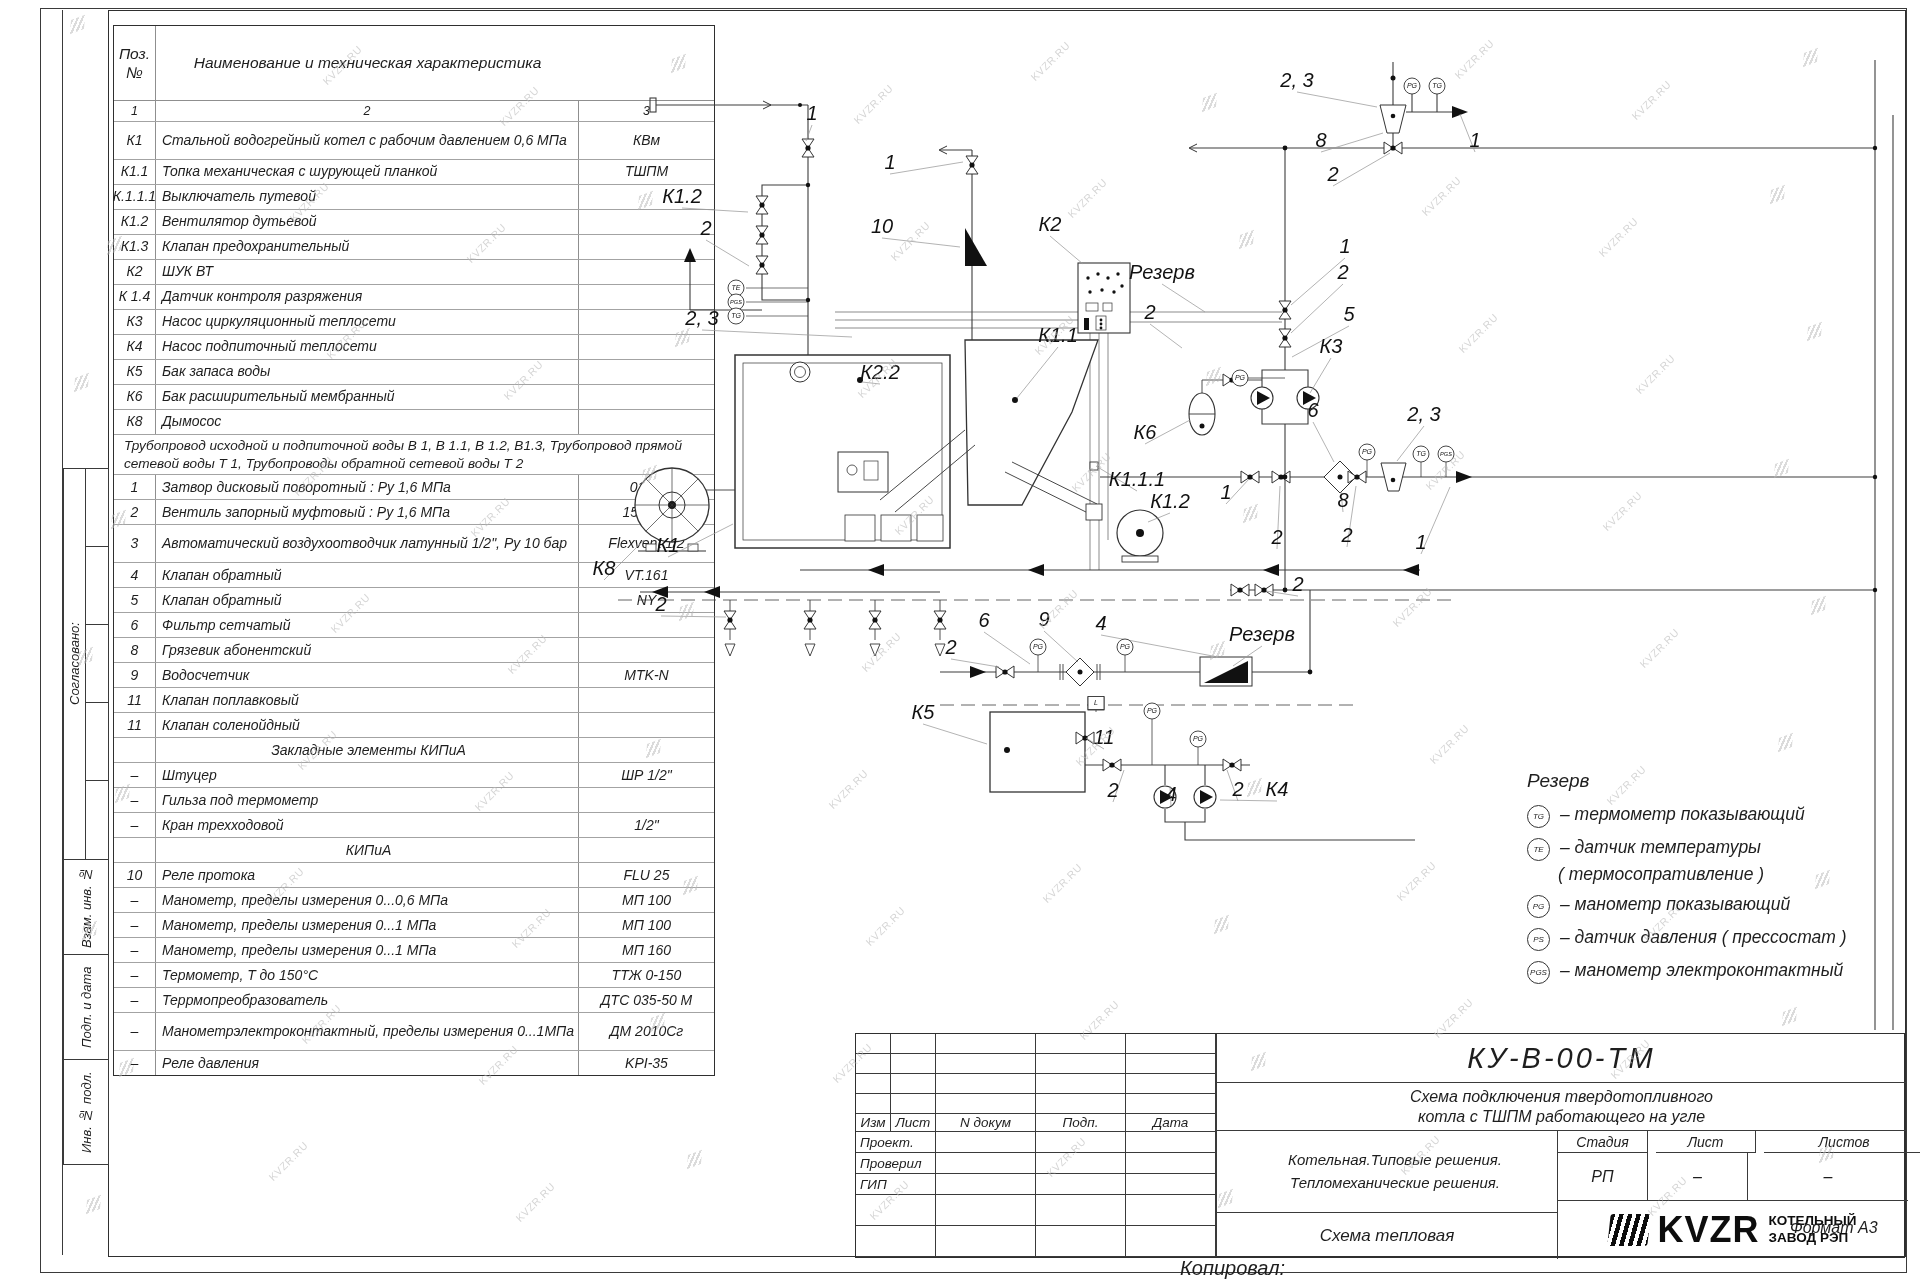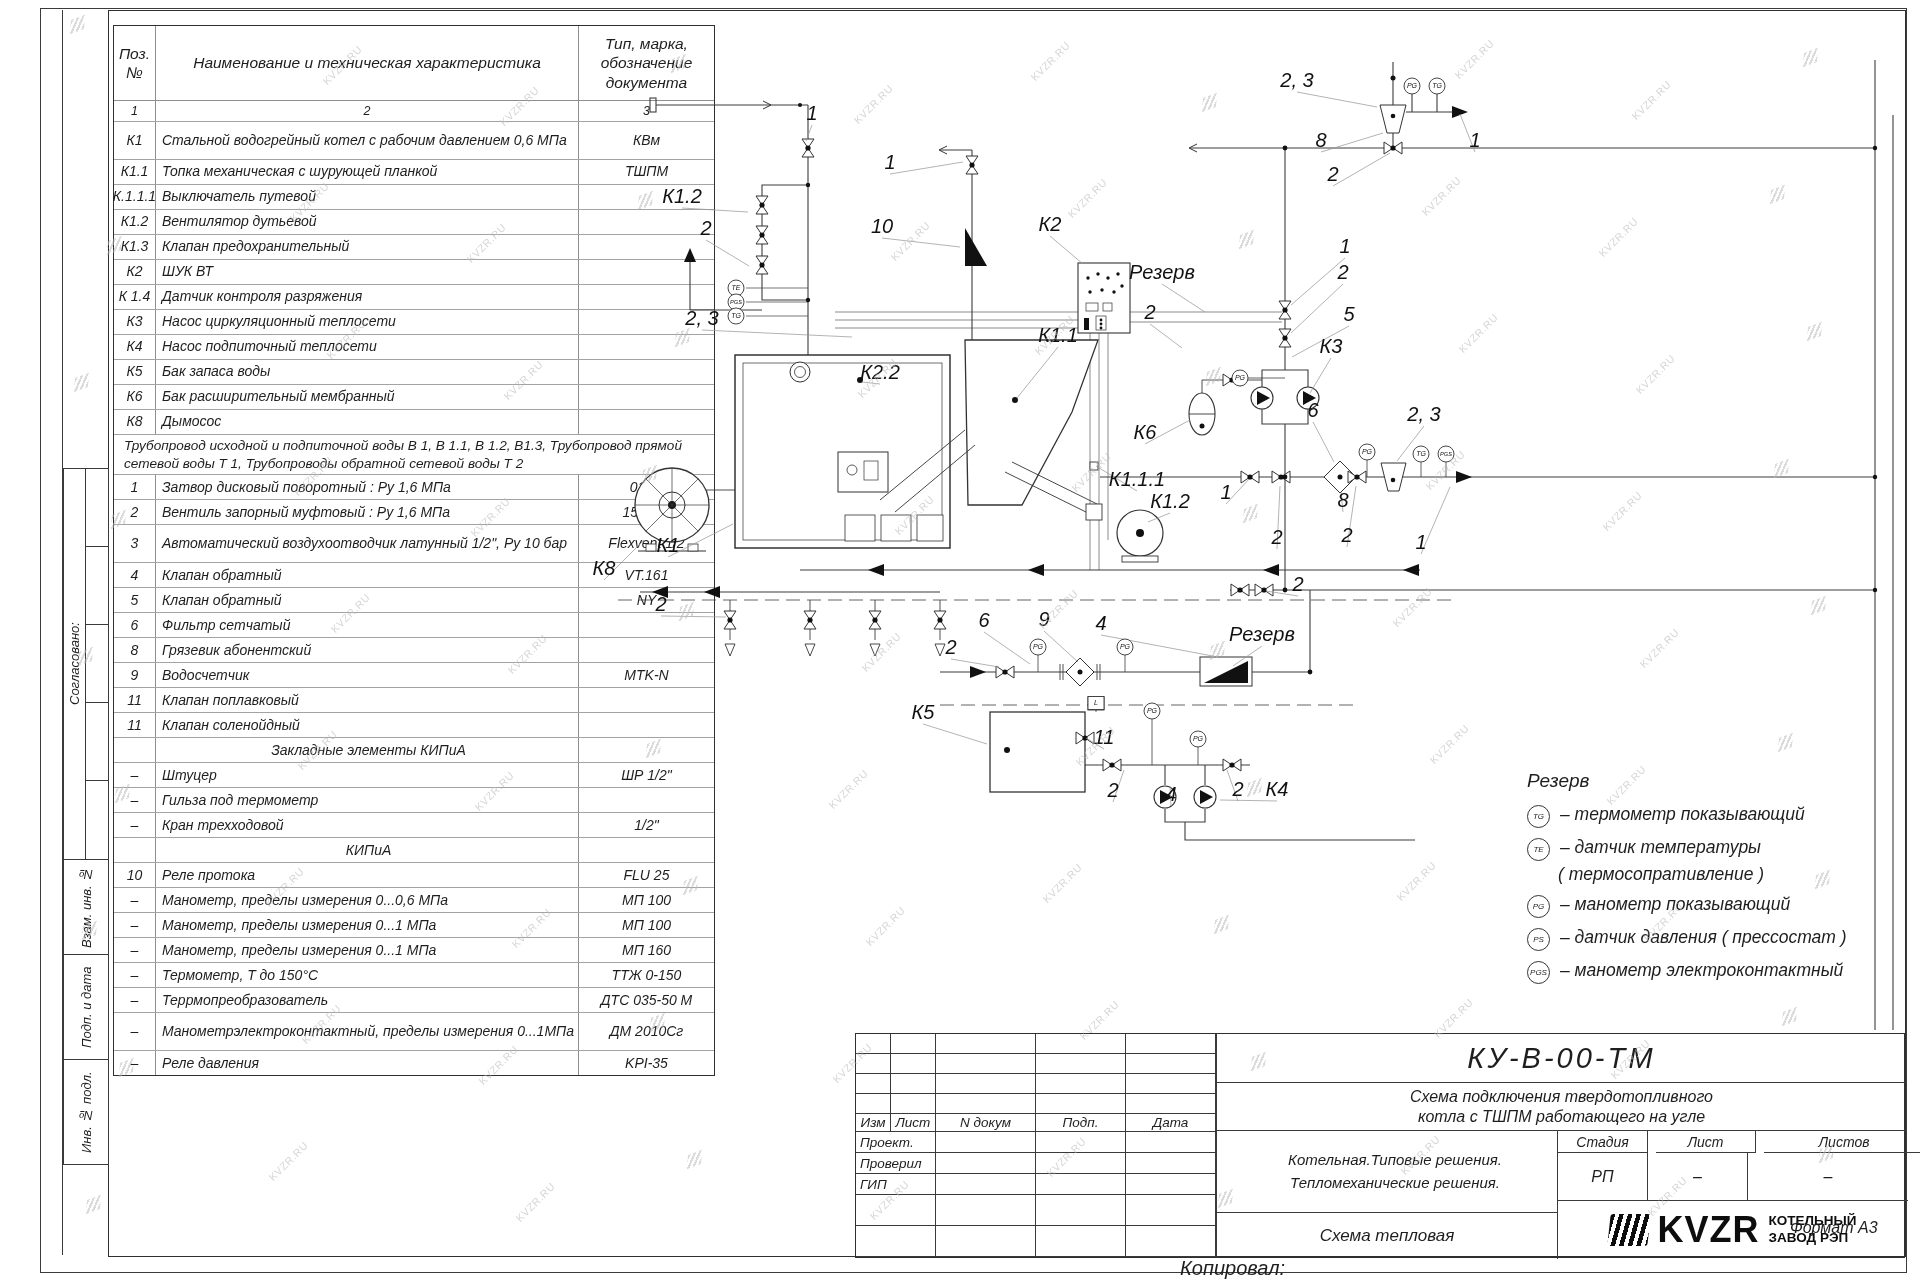--- a/index.html
+++ b/index.html
@@ -95,21 +95,20 @@
   </div>
   <div class="cell" style="left:0;top:1049px;width:46px;height:106px;">
     <div class="vlab">Инв. № подл.</div>
   </div>
 </div>
 
 <div class="spec">
   <div class="shead">
     <div>Поз. №</div>
     <div>Наименование и техническая характеристика</div>
-    <div>Тип, марка, обозначение документа</div>
   </div>
   <div class="sidx">
     <div>1</div>
     <div>2</div>
     <div>3</div>
   </div>
   <div>
       <div class="srow h2">
         <div class="c cp">К1</div>
         <div class="c cn">Стальной водогрейный котел с рабочим давлением 0,6  МПа</div>

